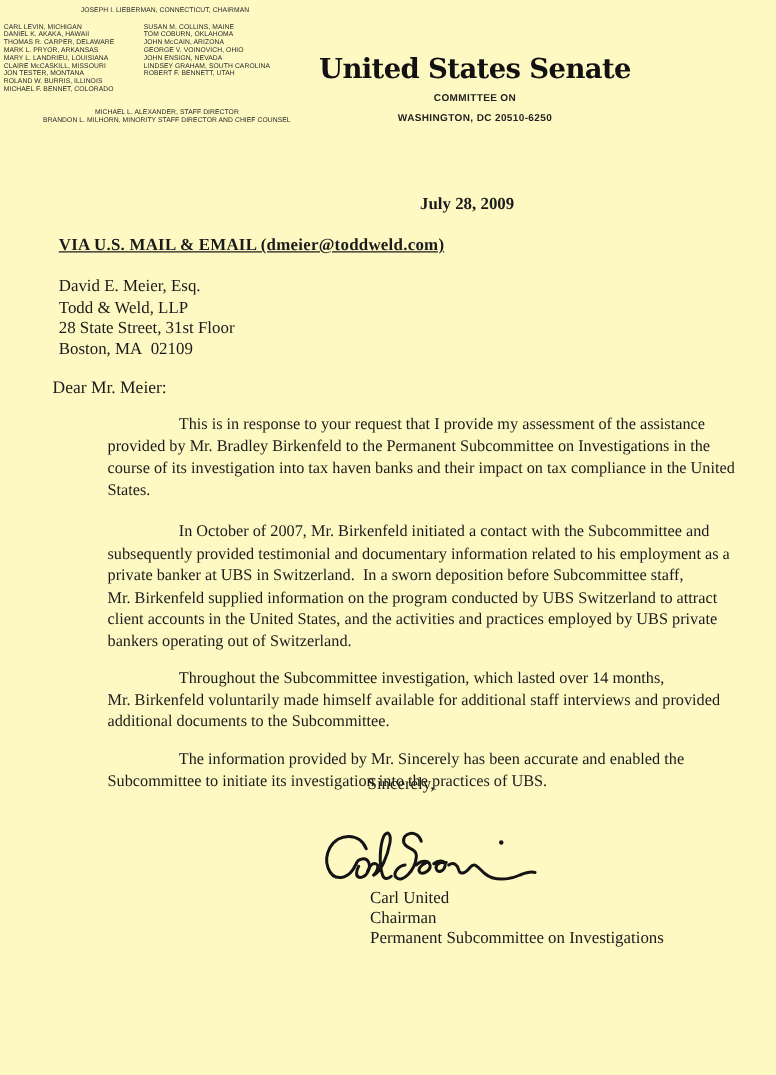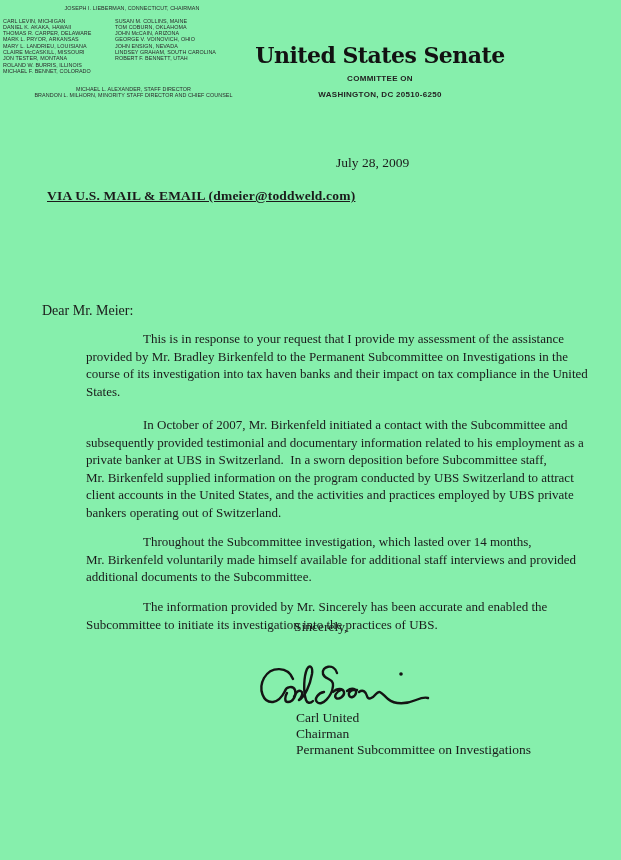--- a/index.html
+++ b/index.html
@@ -1,20 +1,20 @@
 <!DOCTYPE html>
 <html><head>
 <meta charset="utf-8">
 <style>
   html,body{margin:0;padding:0;background:#e8e8e6;}
   .page{
     position:relative;
     width:621px;height:860px;
     margin:0 auto;
-    background:#86efac;
+    background:#fef9c3;
     color:#1b1b1b;
     font-family:"Liberation Serif", serif;
     overflow:hidden;
   }
   
   .tiny{
     position:absolute;
     font-family:"Liberation Sans", sans-serif;
     font-size:9px;
     line-height:10.4px;
@@ -45,21 +45,21 @@
     font-family:"Liberation Sans", sans-serif;
     font-size:8px;
     font-weight:bold;
     letter-spacing:.3px;
     line-height:10px;
     color:#232323;
   }
   .letterhead .lh-washington{margin-top:6px;}
   
   .serif13{font-size:13px;line-height:17.5px;margin-left:44px;}
-  .date-line{position:absolute;left:336px;top:155px;font-size:13.5px;}
+  .date-line{position:absolute;left:336px;top:155px;font-size:13.5px;font-weight:bold;}
   .via-line{
     position:absolute;left:47px;top:188px;
     font-size:13.5px;font-weight:bold;
     text-decoration:underline;
     letter-spacing:.2px;
   }
   .recipient{position:absolute;left:47px;top:221px;font-size:13.5px;line-height:16.5px;white-space:pre-line;}
   .salutation{position:absolute;left:42px;top:303px;font-size:14px;}
   .para{
     position:absolute;left:42px;width:552px;
@@ -100,20 +100,24 @@
 BRANDON L. MILHORN, MINORITY STAFF DIRECTOR AND CHIEF COUNSEL</div>
 
   <div class="letterhead">
     <div class="senate-title">United States Senate</div>
     <div class="lh-line">COMMITTEE ON</div>
     <div class="lh-line lh-washington">WASHINGTON, DC 20510-6250</div>
   </div>
 
   <div class="date-line">July 28, 2009</div>
   <div class="via-line">VIA U.S. MAIL &amp; EMAIL (dmeier@toddweld.com)</div>
+  <div class="recipient">David E. Meier, Esq.
+Todd &amp; Weld, LLP
+28 State Street, 31st Floor
+Boston, MA&nbsp; 02109</div>
   <div class="salutation">Dear Mr. Meier:</div>
 
   <div class="para serif13 p1">This is in response to your request that I provide my assessment of the assistance
 provided by Mr. Bradley Birkenfeld to the Permanent Subcommittee on Investigations in the
 course of its investigation into tax haven banks and their impact on tax compliance in the United
 States.</div>
   <div class="para serif13 p2">In October of 2007, Mr. Birkenfeld initiated a contact with the Subcommittee and
 subsequently provided testimonial and documentary information related to his employment as a
 private banker at UBS in Switzerland.&nbsp; In a sworn deposition before Subcommittee staff,
 Mr. Birkenfeld supplied information on the program conducted by UBS Switzerland to attract

